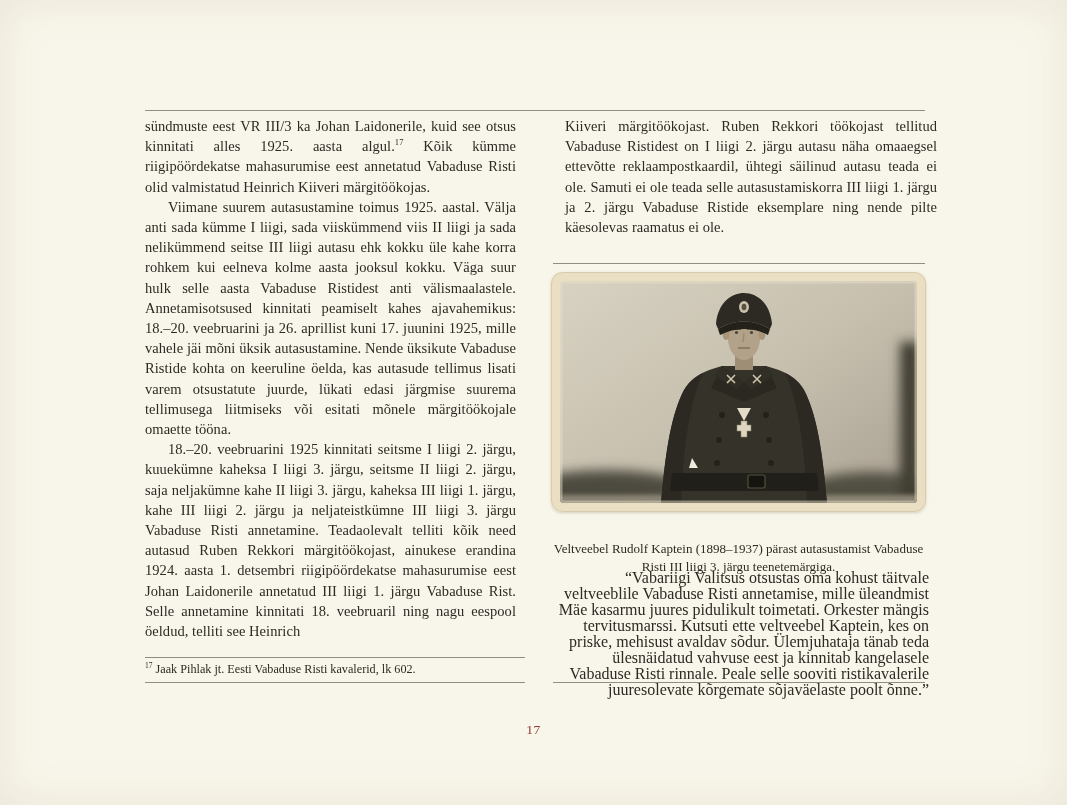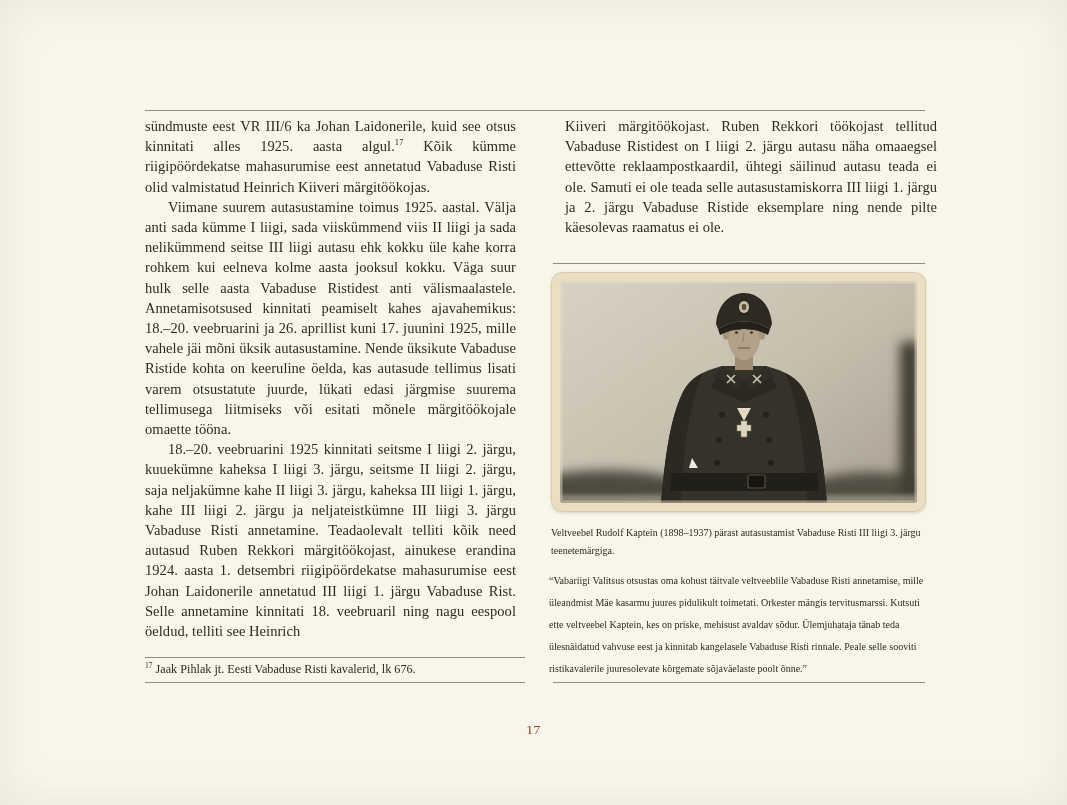--- a/index.html
+++ b/index.html
@@ -25,47 +25,47 @@
   sup.fn-ref{font-size:8.5px;line-height:0;vertical-align:super;}
 
   .footnote{position:absolute;left:145px;top:657px;width:380px;}
   .fn-rule{height:1px;background:#918e81;}
   .footnote p{margin:4px 0 6px;font-size:12.2px;line-height:14px;}
   .footnote sup{font-size:7.5px;line-height:0;}
 
   figure.photo-block{position:absolute;left:551px;top:272px;width:375px;margin:0;}
   svg.photo{display:block;border-radius:11px;box-shadow:0 1px 3px rgba(90,70,40,.22);}
   figcaption.caption{
-    margin-top:12px;font-size:10px;line-height:17.5px;color:#2c2a23;
+    margin-top:28px;font-size:13px;line-height:17.5px;text-align:center;color:#2c2a23;
   }
   blockquote.quote{
     position:absolute;left:549px;top:570px;width:380px;margin:0;
-    font-size:10px;line-height:22px;text-align:left;
+    font-size:16px;line-height:16px;text-align:right;
   }
   .page-number{
     position:absolute;left:0;top:722px;width:1067px;text-align:center;
     font-size:13.5px;letter-spacing:.5px;color:#8e3a2c;
   }
 </style>
 </head>
 <body>
 
 <div class="page">
 
   <div class="rule top-rule"></div>
 
   <div class="col left">
-    <p class="body-text"><span>sündmuste eest VR III/6 ka Johan Laidonerile, kuid see otsus kinnitati alles 1925. aasta algul.</span><sup class="fn-ref">17</sup><span> Kõik kümme riigipöördekatse mahasurumise eest annetatud Vabaduse Risti olid valmistatud Heinrich Kiiveri märgitöökojas.</span></p>
+    <p class="body-text"><span>sündmuste eest VR III/3 ka Johan Laidonerile, kuid see otsus kinnitati alles 1925. aasta algul.</span><sup class="fn-ref">17</sup><span> Kõik kümme riigipöördekatse mahasurumise eest annetatud Vabaduse Risti olid valmistatud Heinrich Kiiveri märgitöökojas.</span></p>
     <p class="body-text indent">Viimane suurem autasustamine toimus 1925. aastal. Välja anti sada kümme I liigi, sada viiskümmend viis II liigi ja sada nelikümmend seitse III liigi autasu ehk kokku üle kahe korra rohkem kui eelneva kolme aasta jooksul kokku. Väga suur hulk selle aasta Vabaduse Ristidest anti välismaalastele. Annetamisotsused kinnitati peamiselt kahes ajavahemikus: 18.–20. veebruarini ja 26. aprillist kuni 17. juunini 1925, mille vahele jäi mõni üksik autasustamine. Nende üksikute Vabaduse Ristide kohta on keeruline öelda, kas autasude tellimus lisati varem otsustatute juurde, lükati edasi järgmise suurema tellimusega liitmiseks või esitati mõnele märgitöökojale omaette tööna.</p>
     <p class="body-text indent">18.–20. veebruarini 1925 kinnitati seitsme I liigi 2. järgu, kuuekümne kaheksa I liigi 3. järgu, seitsme II liigi 2. järgu, saja neljakümne kahe II liigi 3. järgu, kaheksa III liigi 1. järgu, kahe III liigi 2. järgu ja neljateistkümne III liigi 3. järgu Vabaduse Risti annetamine. Teadaolevalt telliti kõik need autasud Ruben Rekkori märgitöökojast, ainukese erandina 1924. aasta 1. detsembri riigipöördekatse mahasurumise eest Johan Laidonerile annetatud III liigi 1. järgu Vabaduse Rist. Selle annetamine kinnitati 18. veebruaril ning nagu eespool öeldud, telliti see Heinrich</p>
   </div>
 
   <div class="footnote">
     <div class="fn-rule"></div>
-    <p><sup>17</sup> <span>Jaak Pihlak jt. Eesti Vabaduse Risti kavalerid, lk 676.</span></p>
+    <p><sup>17</sup> <span>Jaak Pihlak jt. Eesti Vabaduse Risti kavalerid, lk 602.</span></p>
     <div class="fn-rule"></div>
   </div>
 
   <div class="col right">
     <p class="body-text">Kiiveri märgitöökojast. Ruben Rekkori töökojast tellitud Vabaduse Ristidest on I liigi 2. järgu autasu näha omaaegsel ettevõtte reklaampostkaardil, ühtegi säilinud autasu teada ei ole. Samuti ei ole teada selle autasustamiskorra III liigi 1. järgu ja 2. järgu Vabaduse Ristide eksemplare ning nende pilte käesolevas raamatus ei ole.</p>
   </div>
 
   <div class="rule photo-rule"></div>
 
   <figure class="photo-block">

